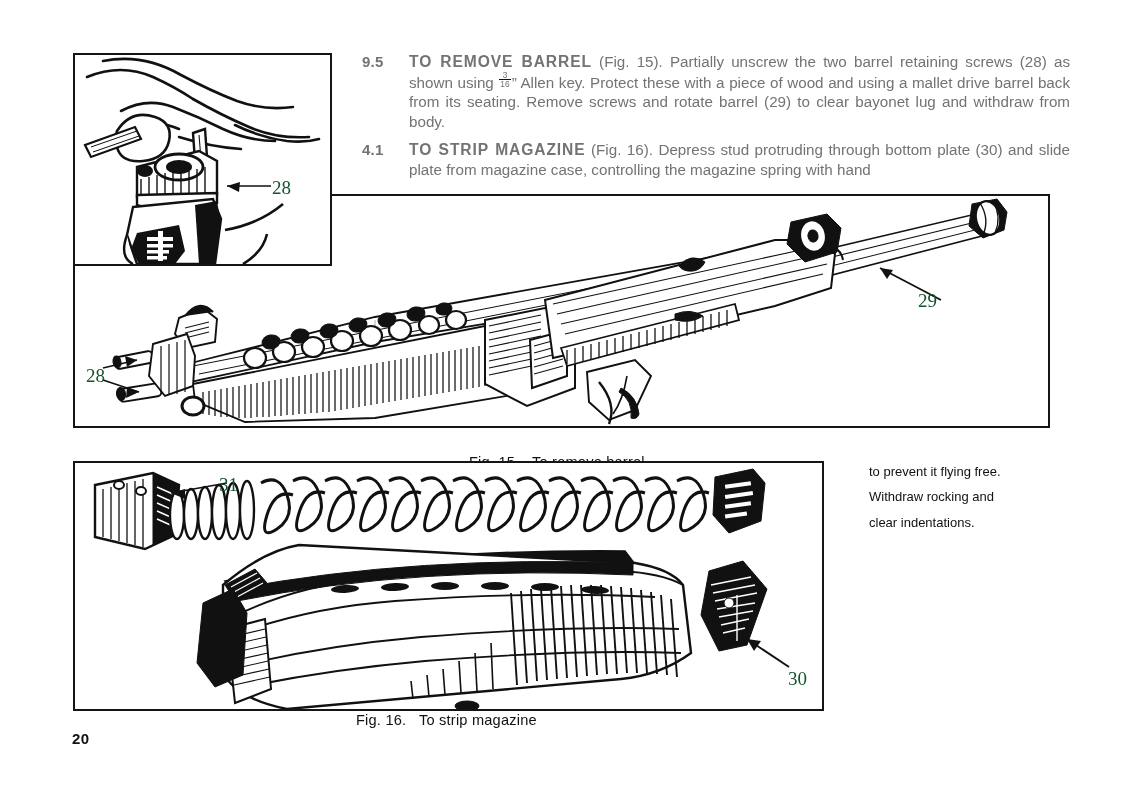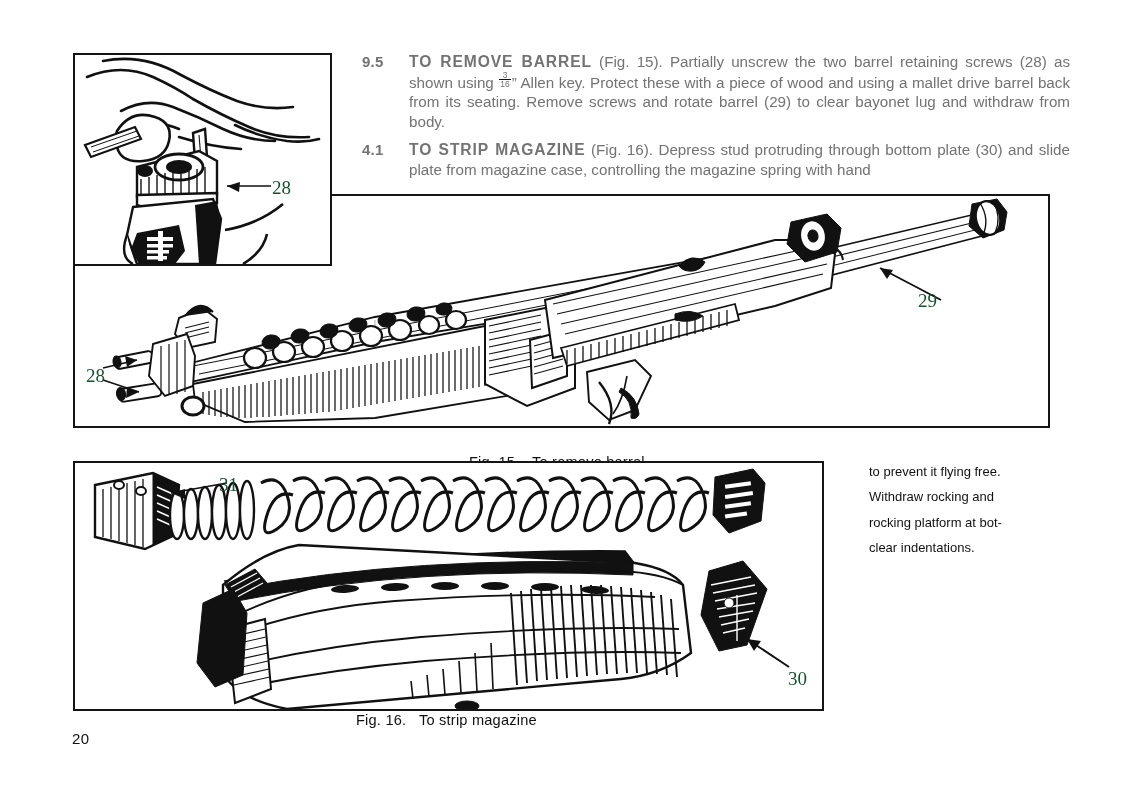--- a/index.html
+++ b/index.html
@@ -33,21 +33,21 @@
   
   .frame{position:absolute;border:2.5px solid #151515;background:#fff;box-sizing:border-box;}
   #inset-frame{left:73px;top:53px;width:259px;height:213px;border-width:2.5px;}
   #fig15-frame{left:73px;top:194px;width:977px;height:234px;}
   #fig16-frame{left:73px;top:461px;width:751px;height:250px;}
 
   .cap{position:absolute;font-size:14.6px;color:#111;white-space:nowrap;}
   #cap15{left:469px;top:430px;letter-spacing:.2px;margin-top:24px;}
   #cap16{left:356px;top:712px;letter-spacing:.2px;}
 
-  #pageno{position:absolute;left:72px;top:730px;font-size:15px;font-weight:normal;letter-spacing:.4px;}
+  #pageno{position:absolute;left:72px;top:730px;font-size:15px;font-weight:bold;letter-spacing:.4px;}
 
   
   .callout{position:absolute;font-size:19px;color:#14532d;font-family:"Liberation Serif", serif;}
   #call28-inset{left:272px;top:177px;}
   #call28-main{left:86px;top:365px;}
   #call29{left:918px;top:290px;}
   #call31{left:219px;top:474px;}
   #call30{left:788px;top:668px;}
 
   svg{display:block;}
@@ -64,21 +64,20 @@
   </div>
 
   <div class="sec" id="sec96" style="left:362px;top:140px;width:708px;">
     <span class="num">4.1</span>
     <div class="body"><span class="hd">TO STRIP MAGAZINE</span> <span class="it">(<span class="it">Fig.</span></span> <span>16</span><span>). Depress stud protruding through bottom plate (30) and slide plate from magazine case, controlling the magazine spring with hand</span></div>
   </div>
 
   <div id="rightcol">
     <div>to prevent it flying free.</div>
     <div>Withdraw rocking and</div>
-    <div>rocking platform at bot-</div>
     <div>clear indentations.</div>
   </div>
 
   <div class="frame" id="fig15-frame"></div>
 
   <div class="art" style="left:75px;top:196px;width:973px;height:230px;">
     <svg width="973" height="230" viewBox="0 0 973 230">
       <g fill="#111" stroke="#111">
 
         <g stroke-width="1.6" fill="#fff">

